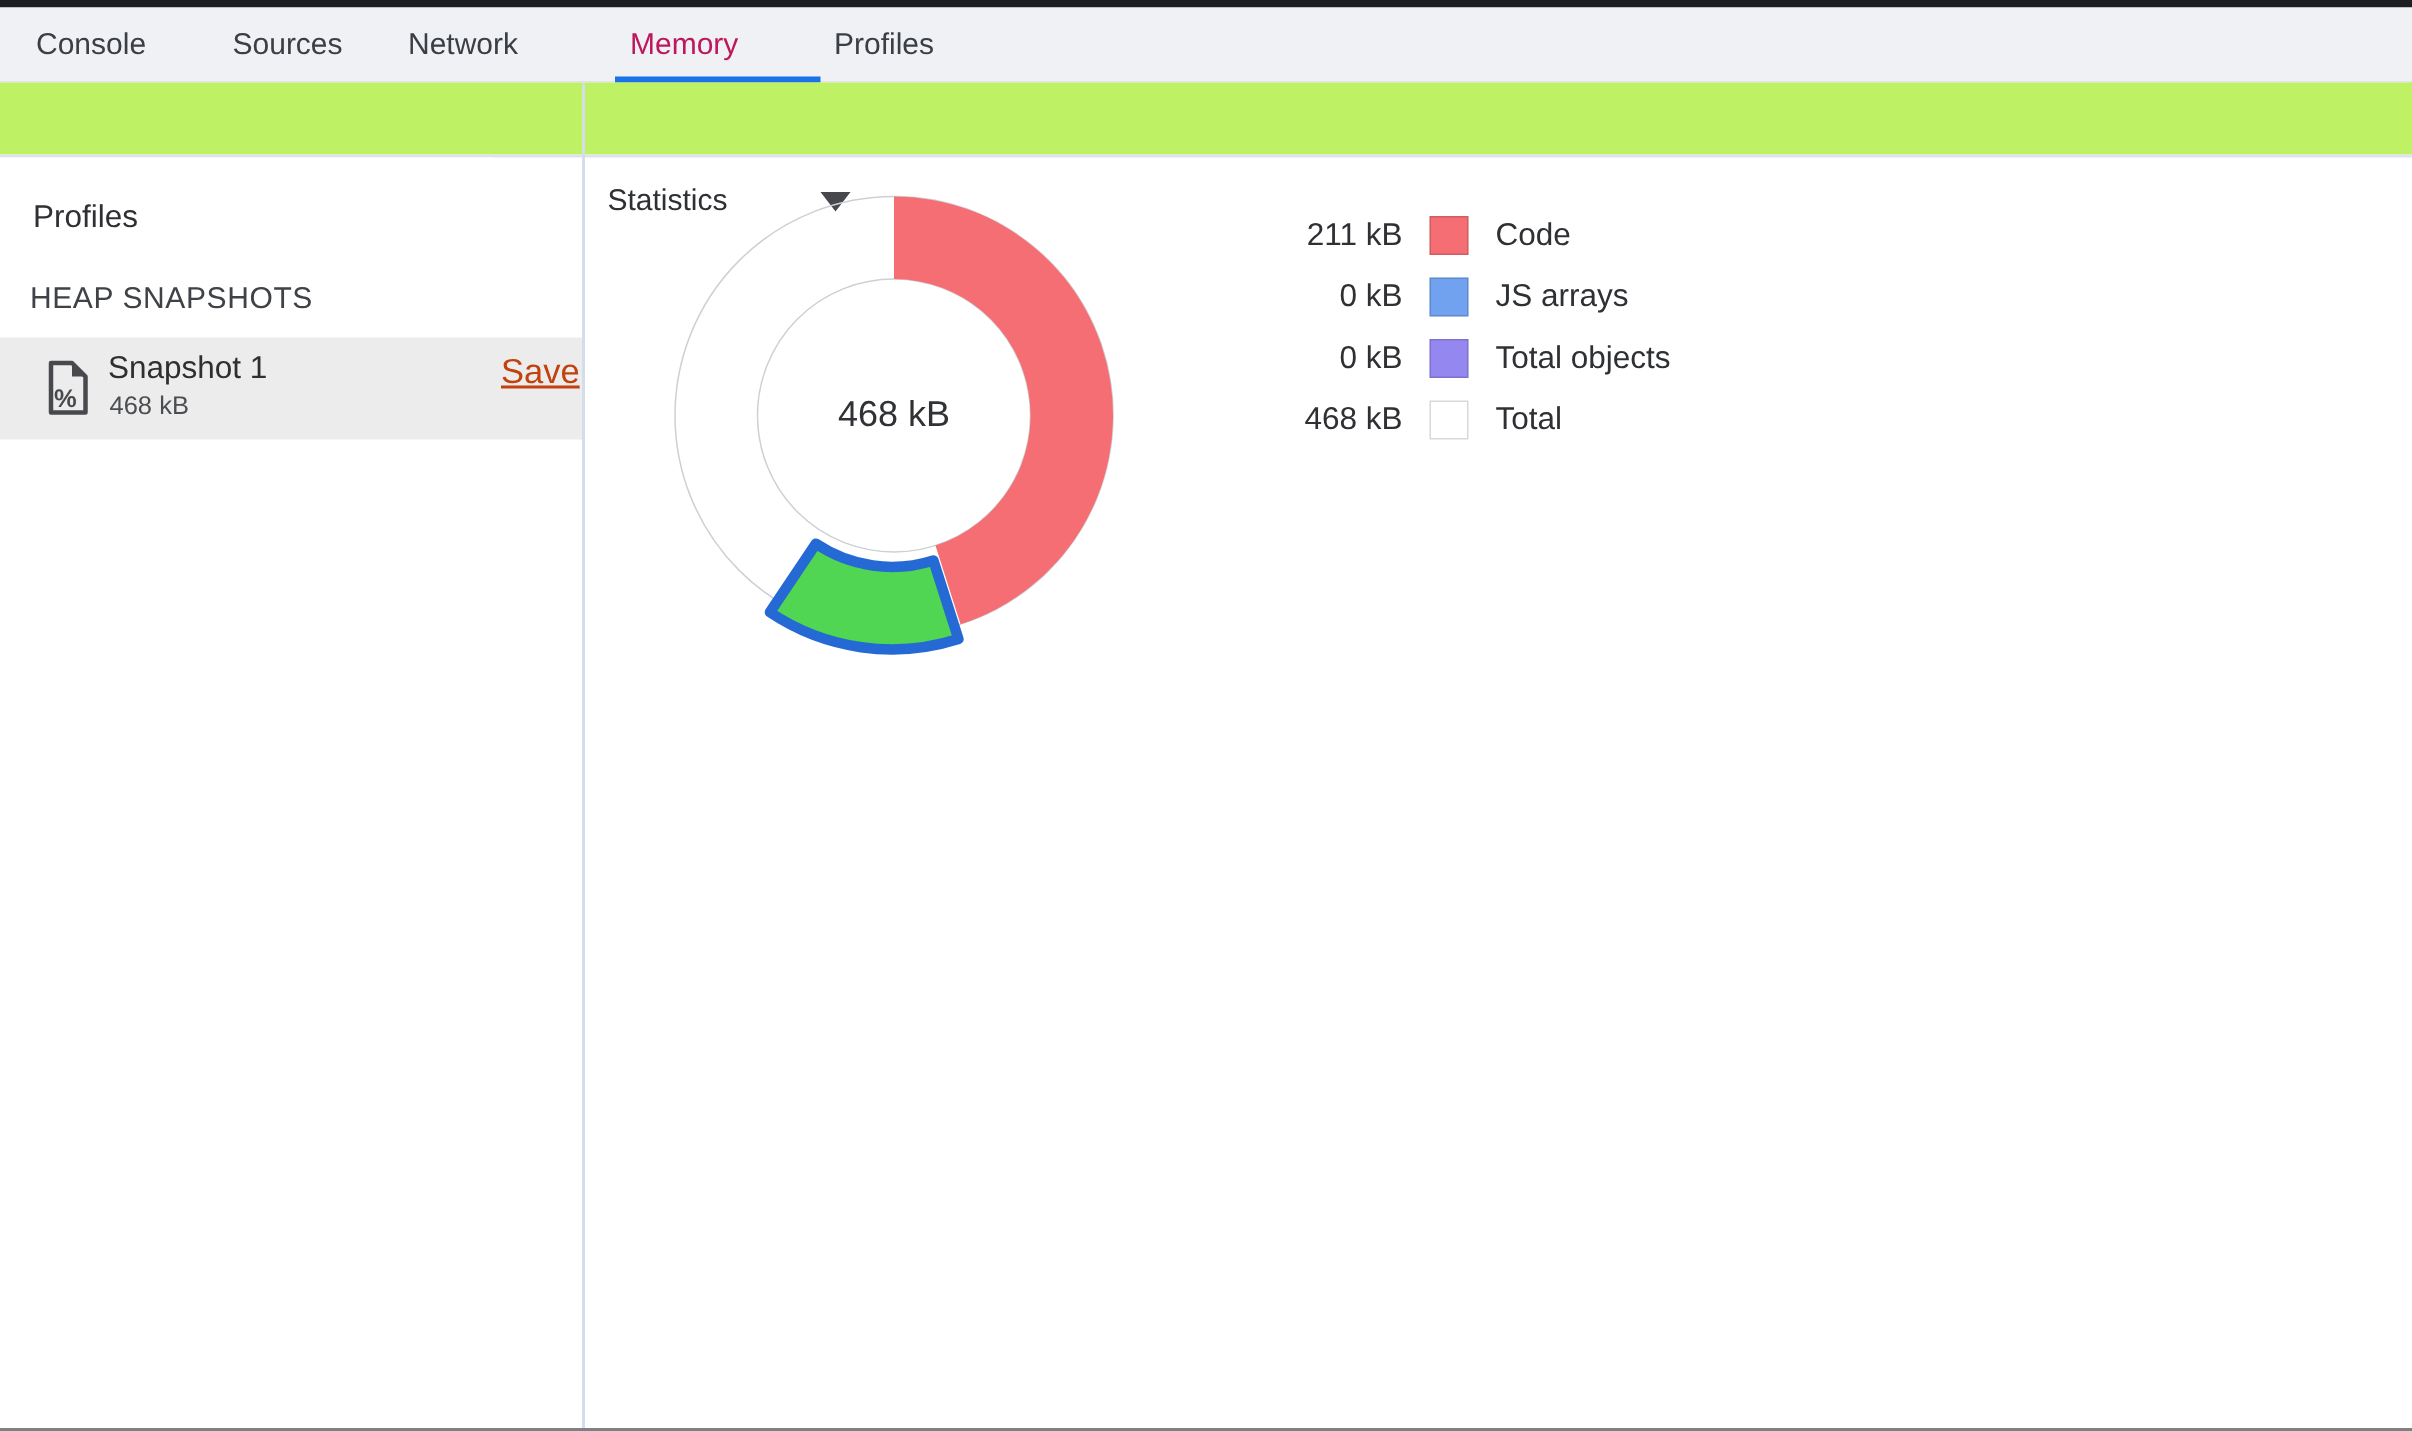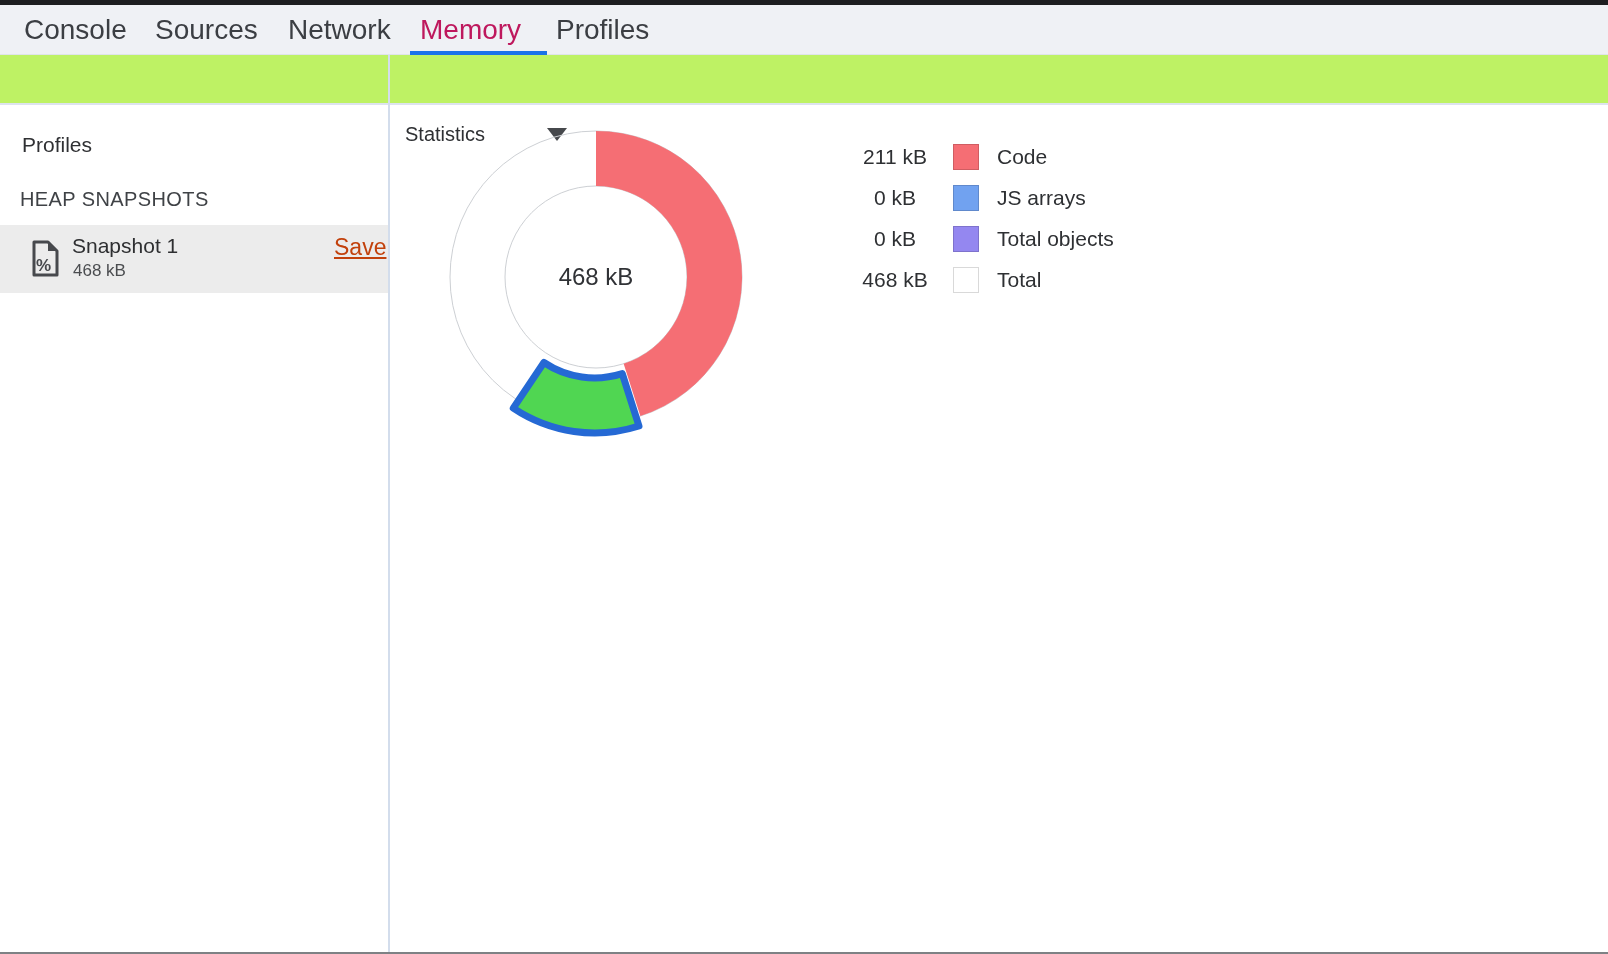--- a/index.html
+++ b/index.html
@@ -7,21 +7,21 @@
               font-family:"Liberation Sans", sans-serif; }
   .abs { position:absolute; }
 
   
   #top-strip { left:0; top:0; width:1608px; height:5px; background:#1d1e20; }
   #bottom-line { left:0; top:952px; width:1608px; height:2px; background:#7e8184; }
 
   
   #tabbar { left:0; top:5px; width:1608px; height:50px; background:#eff1f5;
             border-bottom:1px solid #e0e4ea; }
-  .tab { position:absolute; top:0; height:50px; line-height:50px; font-size:28px;
+  .tab { position:absolute; top:0; height:50px; line-height:50px; font-size:20px;
          color:#3b3e43; cursor:default; }
   .tab.active { color:#be185d; }
   #tab-underline { left:410px; top:51px; width:137px; height:4px; background:#1a73e8; }
 
   
   #toolbar { left:0; top:55px; width:1608px; height:48px; background:#bef264; }
   #hline-toolbar { left:0; top:103px; width:1608px; height:2px; background:#dde3ee; }
   #vdivider { left:388px; top:55px; width:2px; height:897px; background:#d3ddec; }
 
   .icon-btn { position:absolute; top:66px; width:28px; height:28px; }
@@ -56,35 +56,35 @@
 
   
   #donut-wrap { left:440px; top:121px; width:312px; height:312px; }
   #donut-wrap svg { overflow:visible; }
   #donut-center { left:440px; top:263px; width:312px; text-align:center;
                   font-size:24px; color:#303236; }
 
   
   #legend { left:855px; top:136px; }
   .legend-row { display:flex; align-items:center; height:41px; }
-  .legend-size { width:80px; text-align:center; font-size:21px; color:#2e3033; }
+  .legend-size { width:80px; text-align:right; font-size:21px; color:#2e3033; }
   .legend-swatch { width:26px; height:26px; margin-left:18px;
                    border:1px solid rgba(0,0,0,0.15); }
   .legend-label { margin-left:18px; font-size:21px; color:#2e3033; }
   .legend-row.bold .legend-size, .legend-row.bold .legend-label { font-weight:bold; }
 </style>
 </head>
 <body>
 
 <div class="abs" id="top-strip"></div>
 
 <div class="abs" id="tabbar">
   <div class="tab" style="left:24px">Console</div>
   <div class="tab" style="left:155px">Sources</div>
-  <div class="tab" style="left:288px">Network</div>
+  <div class="tab" style="left:272px">Network</div>
   <div class="tab active" style="left:420px">Memory</div>
   <div class="tab" style="left:556px">Profiles</div>
 </div>
 <div class="abs" id="tab-underline"></div>
 
 <div class="abs" id="toolbar">
   <div class="icon-btn" id="record-btn">
     <span class="ring"></span>
     <span class="record-dot"></span>
   </div>

